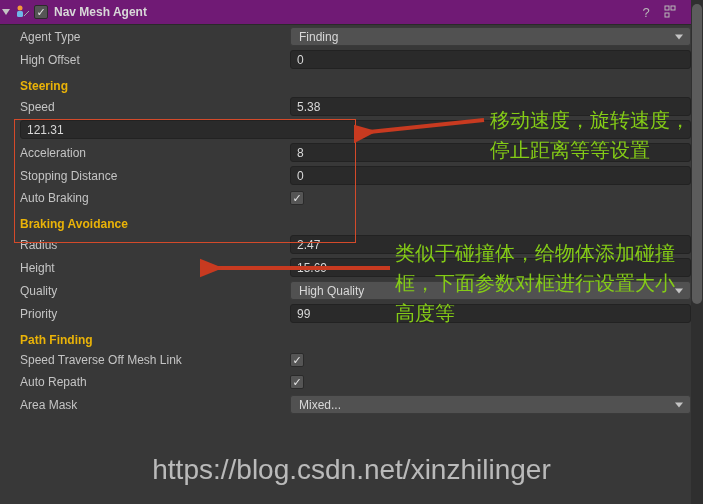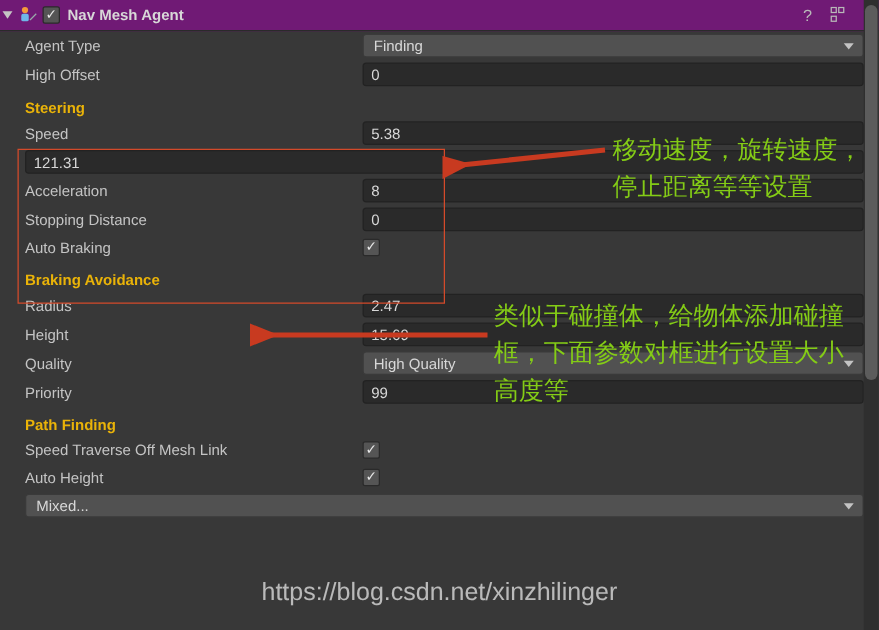--- a/index.html
+++ b/index.html
@@ -124,21 +124,21 @@
     font-size: 20px;
     line-height: 1.5;
     white-space: nowrap;
     pointer-events: none;
   }
   .arrow { position: absolute; pointer-events:none; }
   .watermark {
     position: absolute;
     left: 0; right:0; bottom: 18px;
     text-align: center;
-    font-size: 20px;
+    font-size: 28px;
     color: rgba(230,230,230,0.75);
     font-family: Arial, sans-serif;
     pointer-events: none;
   }
   .right-scroll {
     position: absolute; right:0; top:0; bottom:0; width:12px;
     background:#2f2f2f;
   }
   .right-scroll .thumb {
     position:absolute; left:1px; right:1px; top:4px; height:300px;
@@ -252,26 +252,27 @@
 
   <div class="section-head">Path Finding</div>
 
   <div class="row">
     <div class="label">Speed Traverse Off Mesh Link</div>
     <div class="field">
         <span class="check-field"></span>
       </div>
   </div>
   <div class="row">
-    <div class="label">Auto Height</div>
+    <div class="label">Auto Repath</div>
     <div class="field">
         <span class="check-field"></span>
       </div>
   </div>
   <div class="row">
+    <div class="label">Area Mask</div>
     <div class="field">
         <div class="dropdown">
           <span>Mixed...</span>
         </div>
       </div>
   </div>
 </div>
 
 <div class="right-scroll">
     <div class="thumb"></div>

